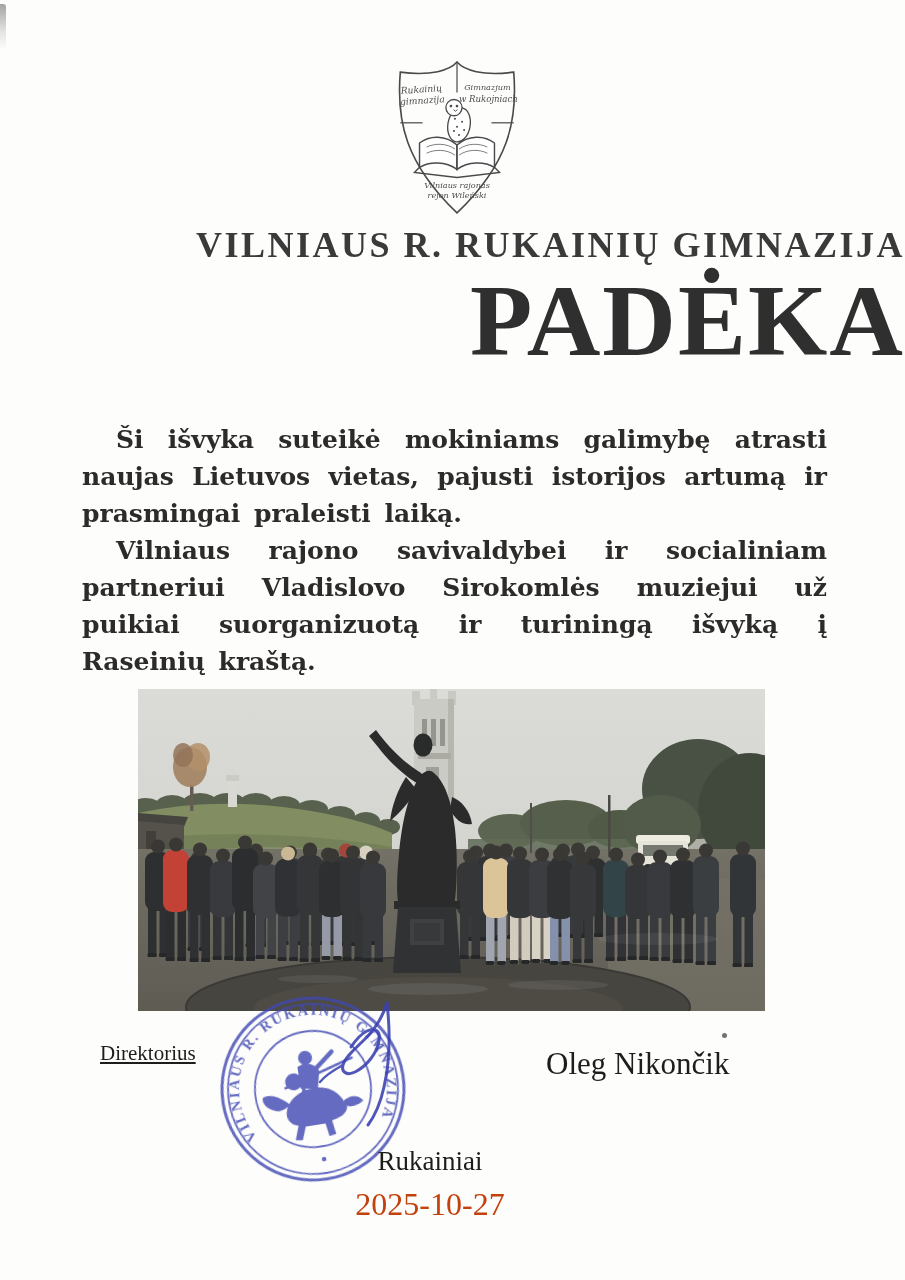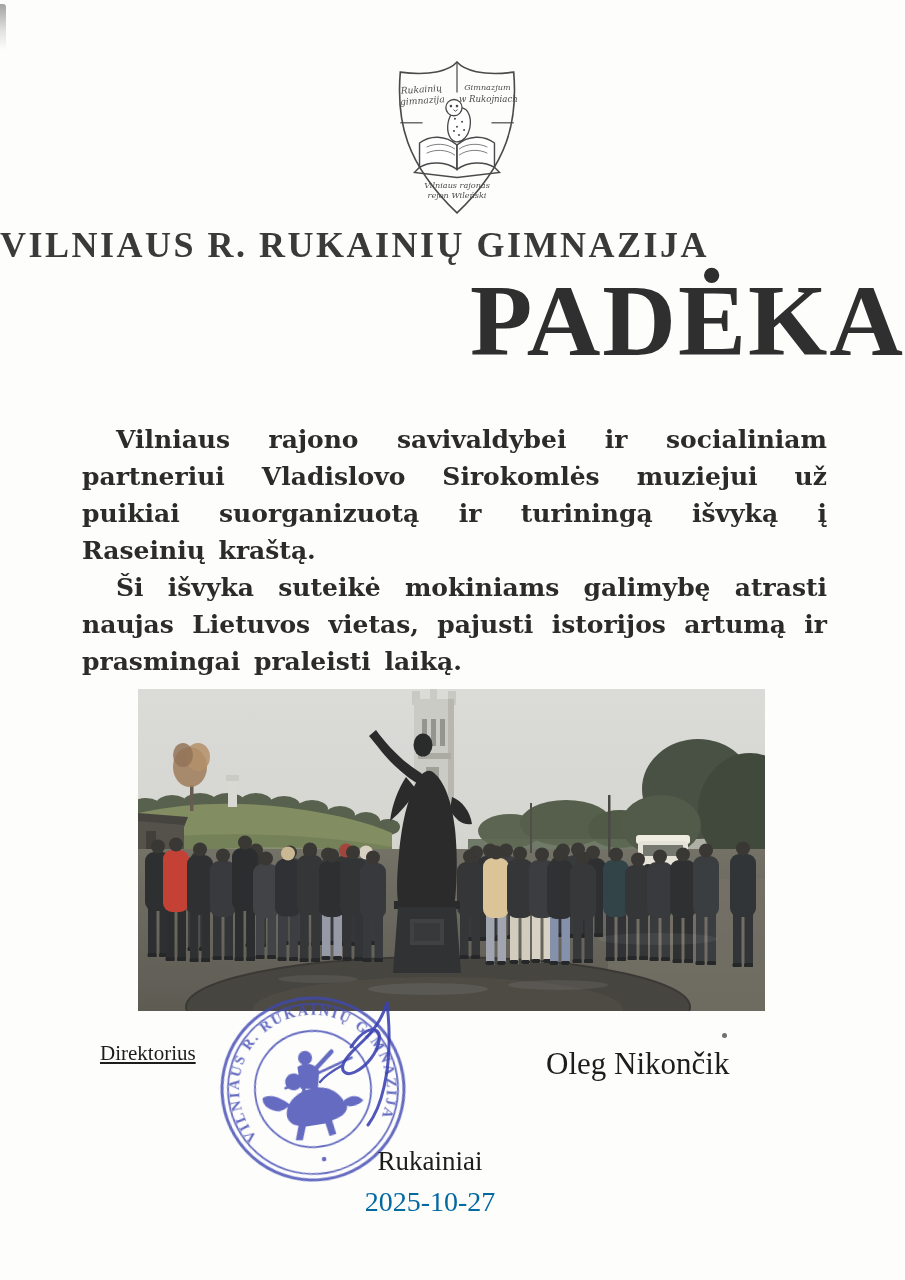--- a/index.html
+++ b/index.html
@@ -9,21 +9,21 @@
     font-family:"Liberation Serif", serif; color:#2e2d2b;
   }
   .scan-artifact{
     position:absolute; left:0; top:4px; width:6px; height:46px;
     background:linear-gradient(180deg, rgba(90,90,90,.55), rgba(150,150,150,.25) 60%, rgba(200,200,200,0));
     border-radius:0 3px 3px 0;
   }
   .crest{ position:absolute; left:388px; top:58px; width:138px; height:160px; }
   .school-name{
     position:absolute; left:0; top:224px; width:100%;
-    text-align:left; font-size:36px; font-weight:bold; letter-spacing:2.5px;
+    text-align:right; font-size:36px; font-weight:bold; letter-spacing:2.5px;
     color:#3a3a3a;
   }
   .big-title{
     position:absolute; left:0; top:266px; width:100%;
     text-align:right; font-size:102px; font-weight:bold; letter-spacing:2px;
     color:#2f2f2f; line-height:1.08;
   }
   .body-text{
     position:absolute; left:82px; top:421px; width:745px;
     font-family:"DejaVu Serif", serif; font-weight:bold;
@@ -47,21 +47,21 @@
     border-radius:50%; background:#4d4d4b; opacity:.8;
   }
   .stamp{ position:absolute; left:216px; top:992px; width:194px; height:194px; opacity:.92; }
   .signature{ position:absolute; left:318px; top:983px; width:112px; height:165px; }
   .footer-place{
     position:absolute; left:280px; top:1146px; width:300px;
     text-align:center; font-size:27px; color:#1d1d1b;
   }
   .footer-date{
     position:absolute; left:280px; top:1186px; width:300px;
-    text-align:center; font-size:28px; color:#0369a1;
+    text-align:center; font-size:32px; color:#c2410c;
   }
   .crest-text{ font-family:"DejaVu Serif", serif; font-style:italic; fill:#4c4c4c; }
 </style>
 </head>
 <body>
 
 <div class="page">
 
   <div class="scan-artifact"></div>
 
@@ -102,22 +102,22 @@
       <text class="crest-text" x="99" y="43" font-size="8.5">w Rukojniach</text>
       <text class="crest-text" x="68" y="128" font-size="8">Vilniaus rajonas</text>
       <text class="crest-text" x="68" y="138" font-size="8">rejon Wileński</text>
     </g>
   </svg>
 
   <div class="school-name">VILNIAUS R. RUKAINIŲ GIMNAZIJA</div>
   <div class="big-title">PADĖKA</div>
 
   <div class="body-text">
+    <p>Ši išvyka suteikė mokiniams galimybę atrasti naujas Lietuvos vietas, pajusti istorijos artumą ir prasmingai praleisti laiką.</p>
     <p>Vilniaus rajono savivaldybei ir socialiniam partneriui Vladislovo Sirokomlės muziejui už puikiai suorganizuotą ir turiningą išvyką į Raseinių kraštą.</p>
-    <p>Ši išvyka suteikė mokiniams galimybę atrasti naujas Lietuvos vietas, pajusti istorijos artumą ir prasmingai praleisti laiką.</p>
   </div>
 
   <div class="photo-frame">
     <svg viewBox="0 0 627 322" preserveAspectRatio="none">
       <defs>
         <linearGradient id="sky" x1="0" y1="0" x2="0" y2="1">
           <stop offset="0" stop-color="#dadad7"></stop>
           <stop offset="1" stop-color="#cbcbc7"></stop>
         </linearGradient>
         <linearGradient id="ground" x1="0" y1="0" x2="0" y2="1">

